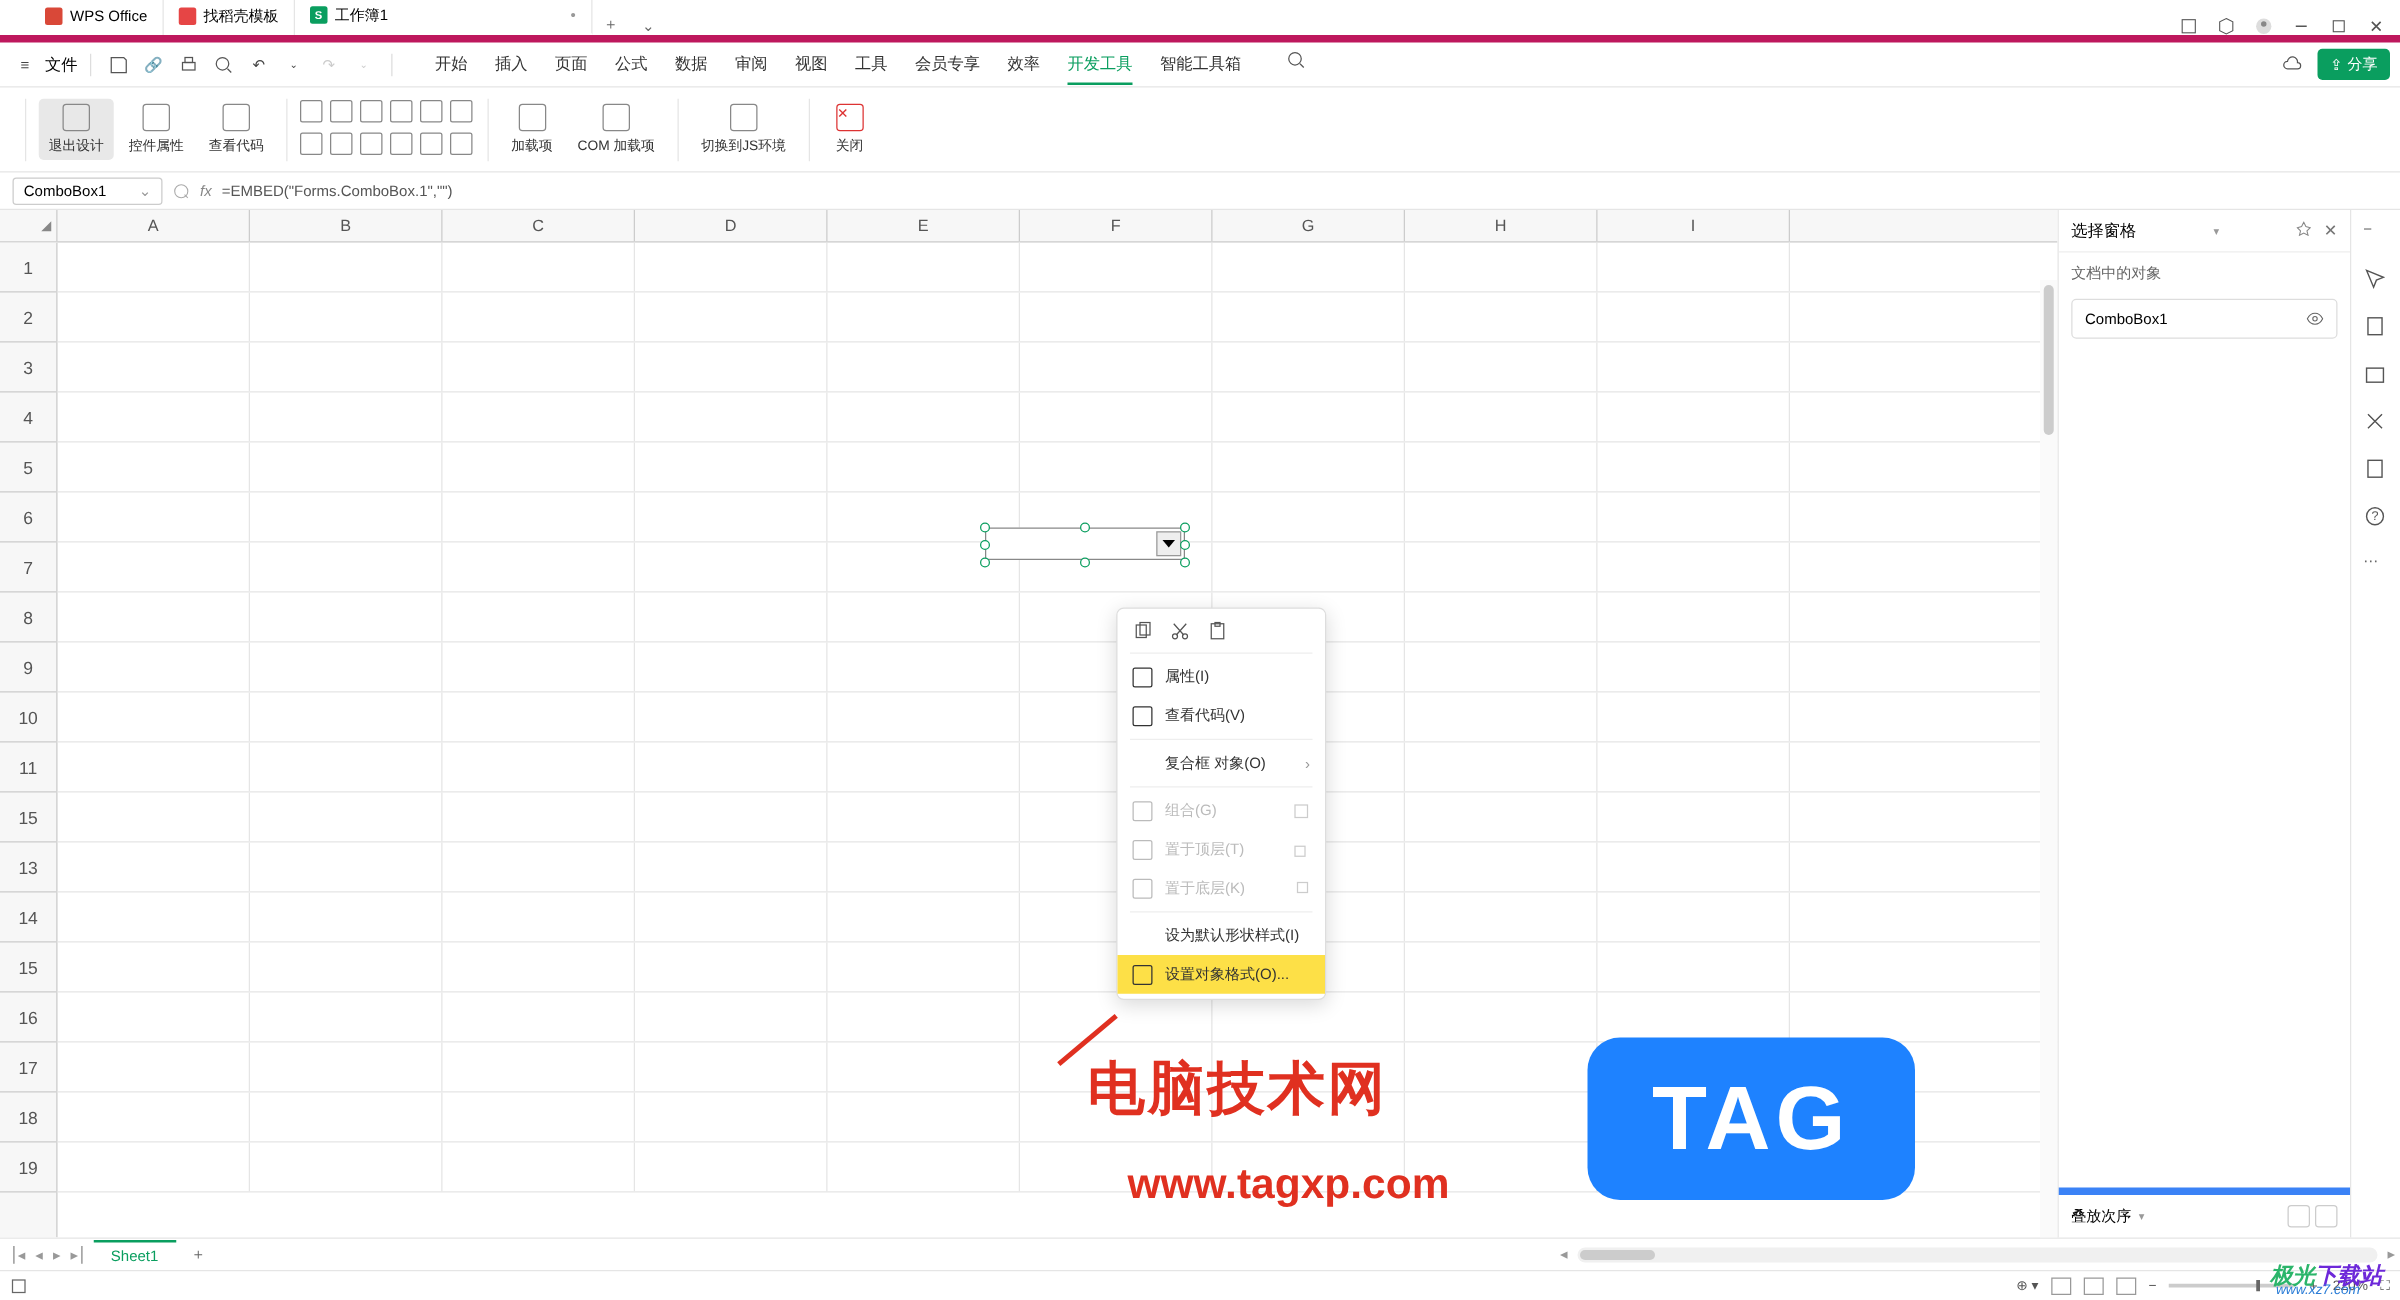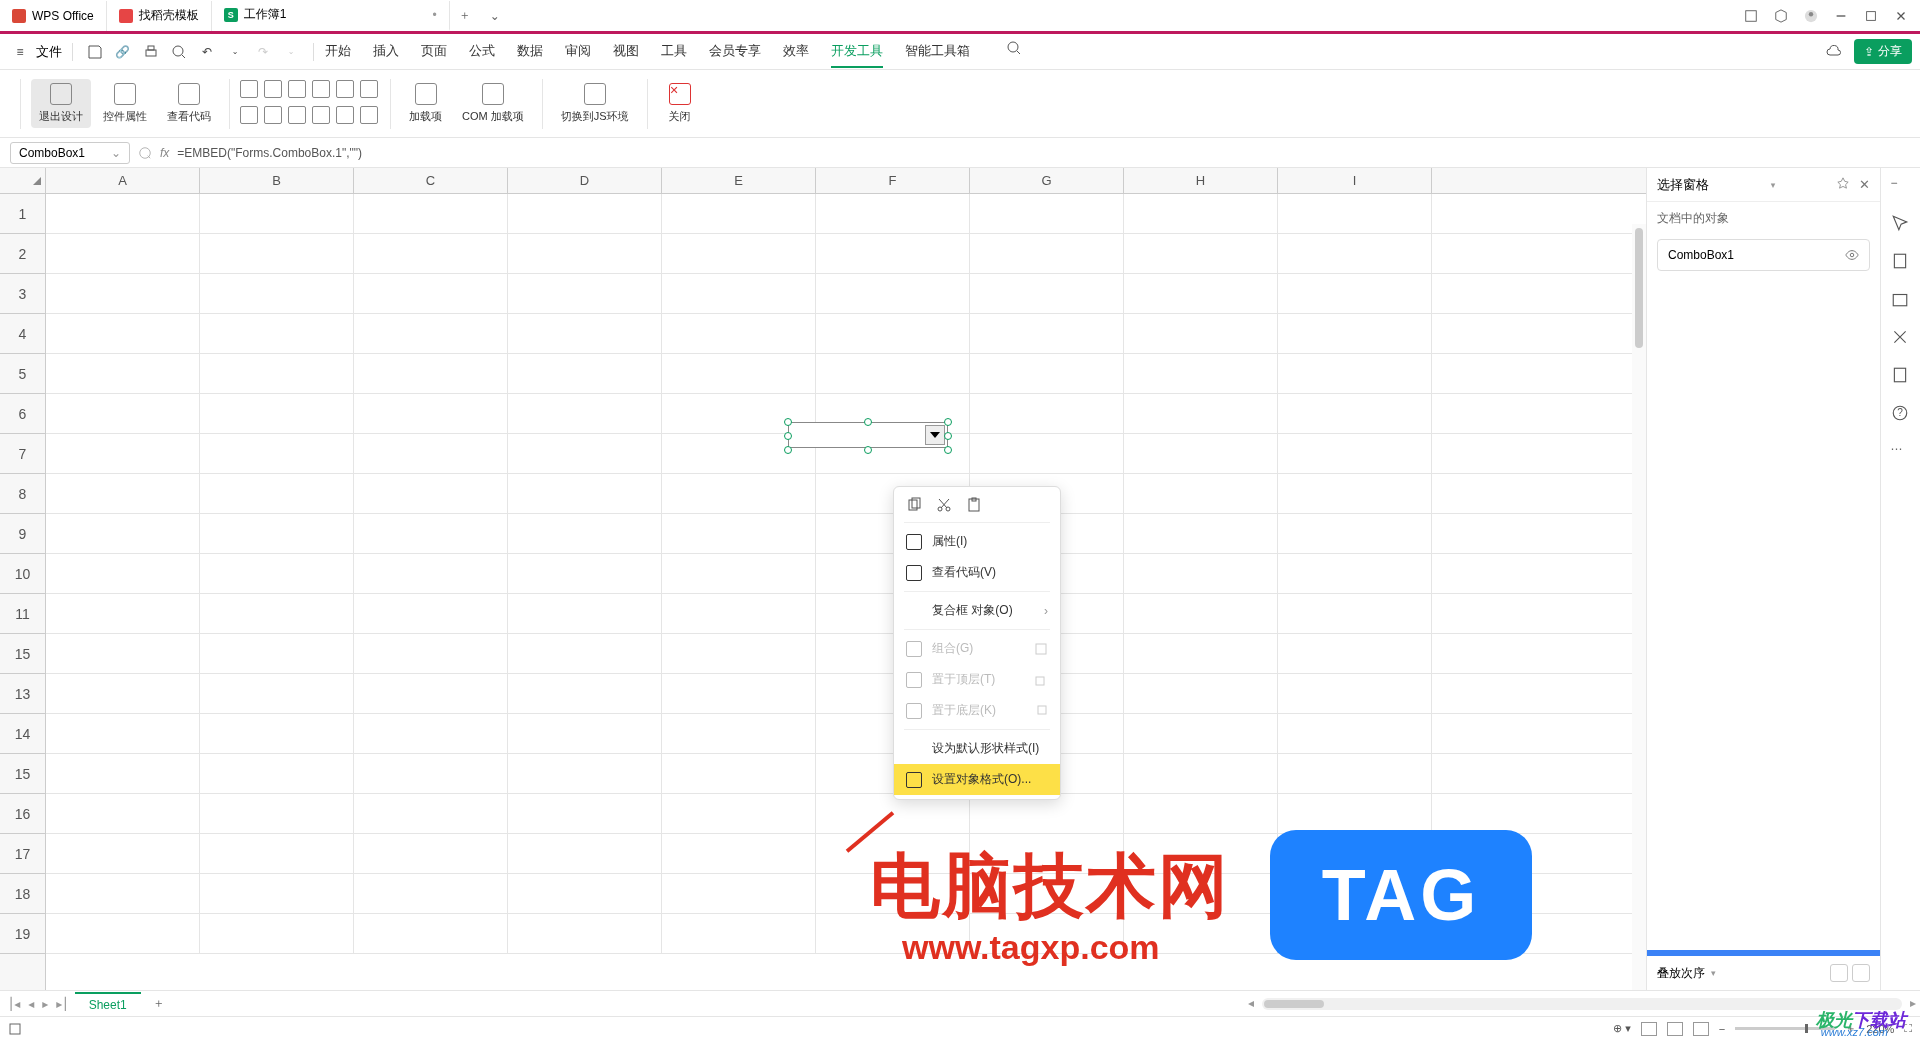--- a/index.html
+++ b/index.html
@@ -1,36 +1,36 @@
 <!DOCTYPE html>
 <html><head>
 <meta charset="utf-8">
 <style>
 * { margin: 0; padding: 0; box-sizing: border-box; font-family: "Microsoft YaHei", Arial, sans-serif; }
 body { width: 1920px; height: 1040px; background: #fff; overflow: hidden; position: relative; font-size: 12px; }
 
 
-.titlebar { height: 34px; display: flex; align-items: center; background: #fff; border-bottom: 3px solid #be185d; }
+.titlebar { height: 34px; display: flex; align-items: flex-end; background: #fff; border-bottom: 6px solid #be185d; padding-left: 24px; }
 .tab { height: 30px; display: flex; align-items: center; padding: 0 12px; border-right: 1px solid #e5e5e5; font-size: 12px; gap: 6px; }
 .tab.active { background: #fff; border-bottom: 2px solid #fff; }
 .app-icon { width: 14px; height: 14px; display: inline-block; }
 .wps-red { background: #d94838; border-radius: 2px; }
 .doc-red { background: #e64545; border-radius: 2px; }
 .sheet-green { background: #0a9e5f; border-radius: 2px; color: #fff; font-size: 9px; text-align: center; line-height: 14px; font-weight: bold; }
 .tab-close { color: #999; margin-left: 8px; }
 .tab-add { width: 30px; text-align: center; color: #666; }
 .titlebar-right { margin-left: auto; display: flex; align-items: center; gap: 16px; padding-right: 12px; }
 .win-btn { width: 14px; height: 14px; color: #444; }
 
 
 .menubar { height: 36px; display: flex; align-items: center; padding: 0 8px; border-bottom: 1px solid #e5e5e5; }
 .menubar-left { display: flex; align-items: center; gap: 4px; }
 .menu-icon { width: 24px; height: 24px; display: flex; align-items: center; justify-content: center; color: #444; }
 .menu-sep { width: 1px; height: 18px; background: #ddd; margin: 0 6px; }
-.menu-tabs { display: flex; gap: 22px; margin-left: 1px; }
+.menu-tabs { display: flex; gap: 22px; margin-left: 24px; }
 .menu-tab { font-size: 13px; color: #333; padding: 6px 0; }
 .menu-tab.active { color: #0a9e5f; border-bottom: 2px solid #0a9e5f; }
 .menubar-right { margin-left: auto; display: flex; align-items: center; gap: 12px; }
 .share-btn { background: #0a9e5f; color: #fff; padding: 4px 10px; border-radius: 4px; font-size: 12px; display: flex; align-items: center; gap: 4px; }
 
 
 .ribbon { height: 68px; display: flex; align-items: center; padding: 4px 10px; border-bottom: 1px solid #e5e5e5; }
 .ribbon-group { display: flex; gap: 4px; align-items: flex-start; }
 .ribbon-btn { display: flex; flex-direction: column; align-items: center; justify-content: center; padding: 4px 8px; font-size: 11px; color: #333; gap: 4px; min-width: 44px; }
 .ribbon-btn.disabled { color: #bbb; }
@@ -106,21 +106,21 @@
 
 
 .statusbar { height: 24px; border-top: 1px solid #e5e5e5; display: flex; align-items: center; padding: 0 8px; font-size: 11px; color: #555; }
 .status-left { display: flex; gap: 6px; }
 .status-right { margin-left: auto; display: flex; align-items: center; gap: 10px; }
 .view-btn { width: 16px; height: 14px; border: 1px solid #999; }
 .zoom-slider { width: 100px; height: 3px; background: #ccc; position: relative; }
 .zoom-thumb { position: absolute; left: 70%; top: -3px; width: 3px; height: 9px; background: #666; }
 
 
-.watermark1 { position: absolute; left: 870px; top: 840px; font-size: 70px; font-weight: bold; color: #e03020; font-family: SimHei, sans-serif; letter-spacing: 2px; pointer-events: none; text-align: center; }
+.watermark1 { position: absolute; left: 870px; top: 840px; font-size: 46px; font-weight: bold; color: #e03020; font-family: SimHei, sans-serif; letter-spacing: 2px; pointer-events: none; text-align: center; }
 .watermark-url { position: absolute; left: 902px; top: 928px; font-size: 34px; color: #e03020; font-family: Arial; font-weight: bold; pointer-events: none; }
 .arrow-red { position: absolute; left: 840px; top: 830px; width: 60px; height: 4px; background: #e03020; transform: rotate(-40deg); pointer-events: none; }
 .tag-badge { position: absolute; left: 1270px; top: 830px; width: 262px; height: 130px; background: #1e82ff; border-radius: 26px; display: flex; align-items: center; justify-content: center; color: #fff; font-size: 72px; font-weight: bold; font-family: Arial; letter-spacing: 4px; pointer-events: none; }
 .dl-badge { position: absolute; right: 14px; bottom: 8px; font-size: 18px; font-style: italic; pointer-events: none; }
 .dl-badge .a { color: #2bb56a; font-weight: bold; }
 .dl-badge .b { color: #6d28d9; font-weight: bold; }
 .dl-sub { position: absolute; right: 18px; bottom: -6px; font-size: 11px; color: #2a7cd6; }
 
 
 .vscroll { position: absolute; right: 0; top: 30px; width: 14px; bottom: 0; background: #fafafa; }

